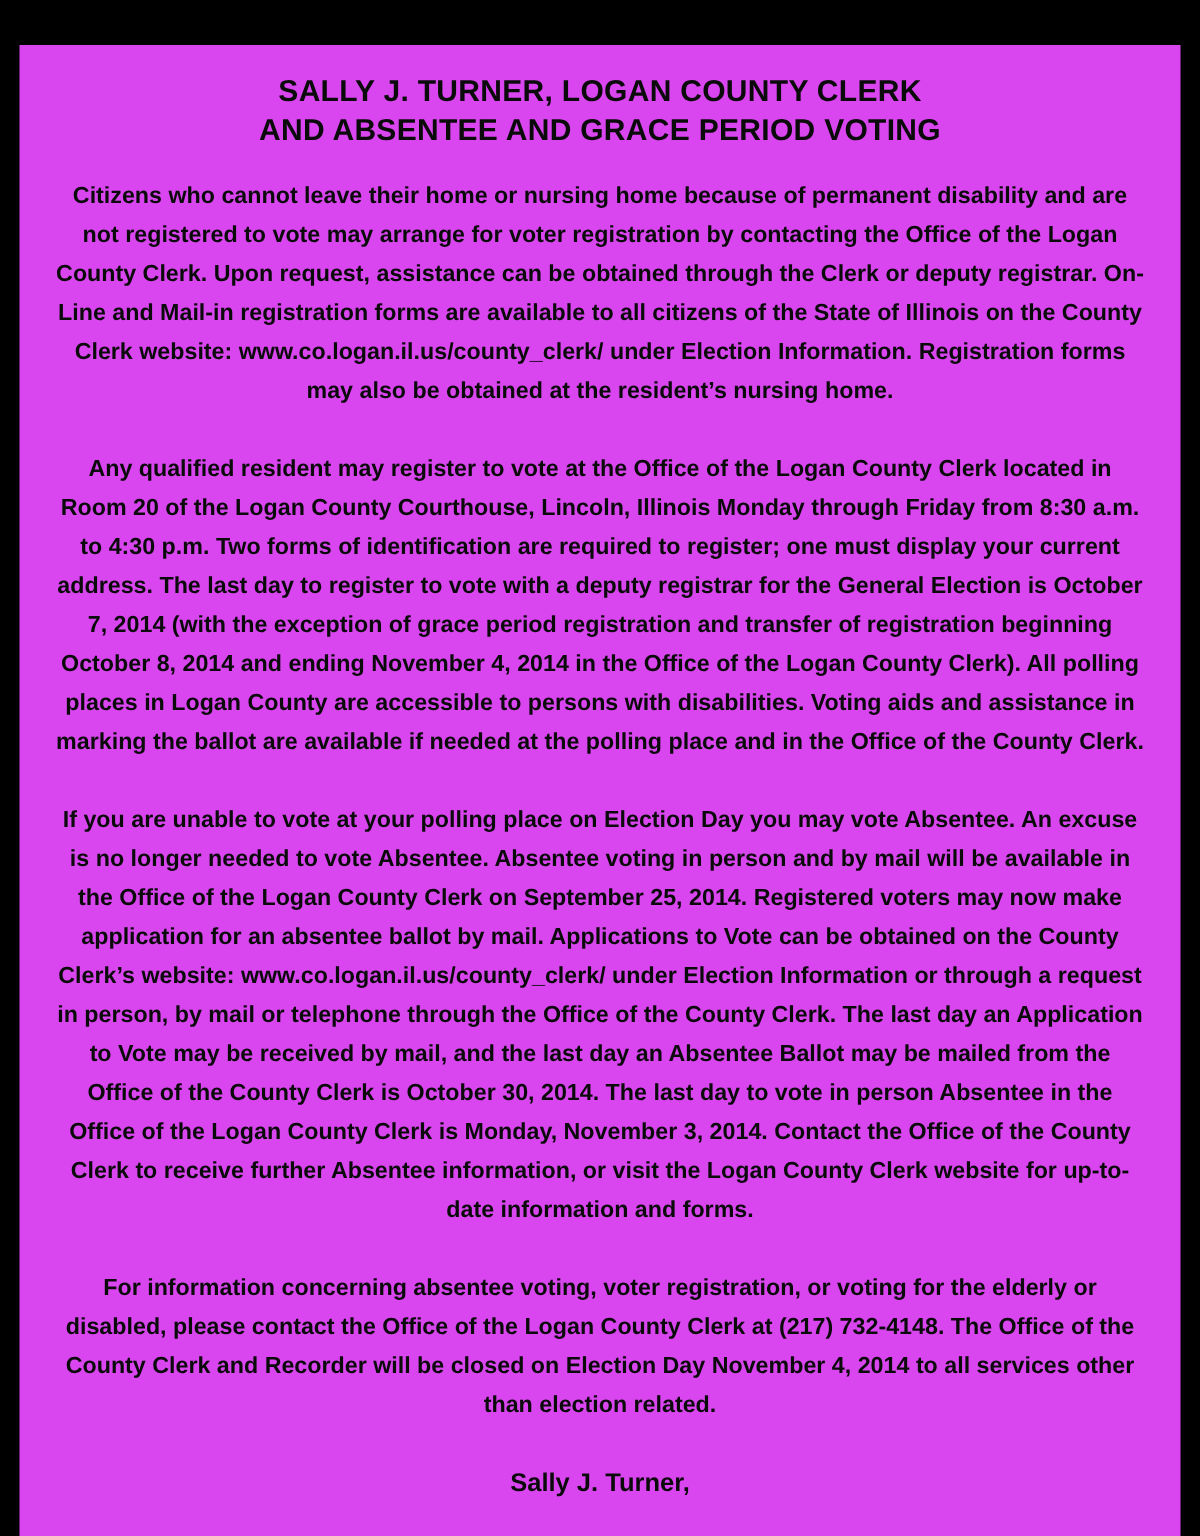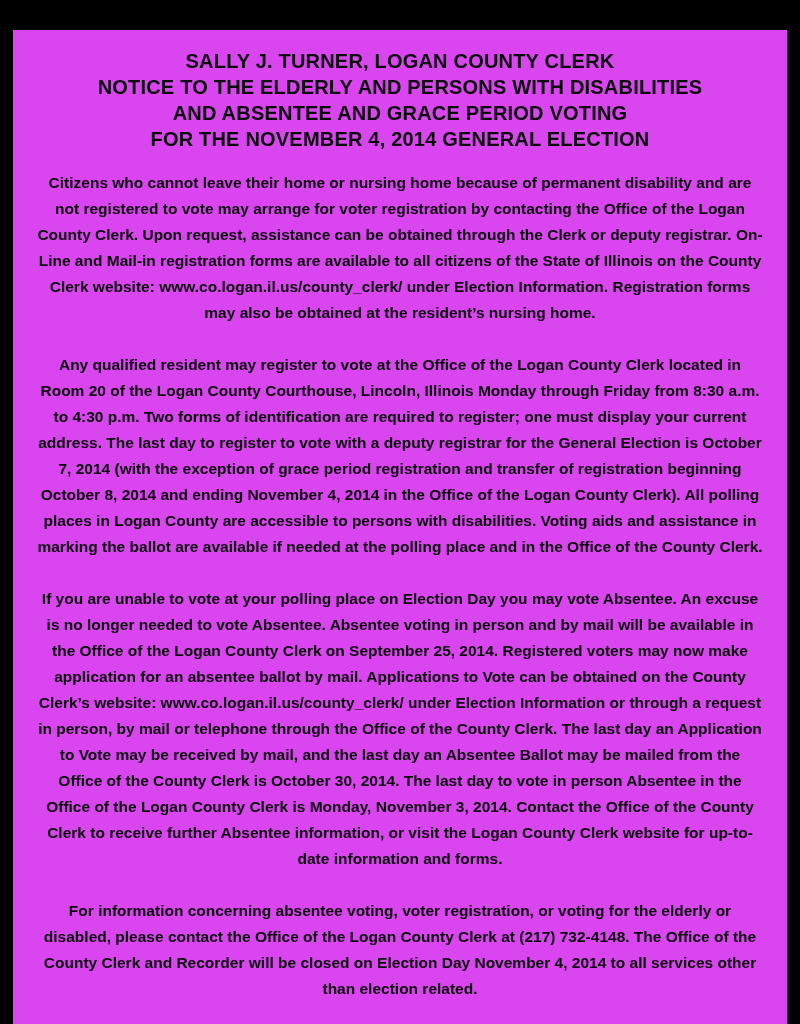--- a/index.html
+++ b/index.html
@@ -61,23 +61,21 @@
     color: #0a0a0a;
   }
 </style>
 </head>
 <body>
 
 <div class="page">
 
   <div class="notice-header">
     <span class="title-line">SALLY J. TURNER, LOGAN COUNTY CLERK</span>
-    <span class="title-line">NOTICE TO THE ELDERLY AND PERSONS WITH DISABILITIES</span>
     <span class="title-line">AND ABSENTEE AND GRACE PERIOD VOTING</span>
-    <span class="title-line">FOR THE NOVEMBER 4, 2014 GENERAL ELECTION</span>
   </div>
 
   <div class="body-copy">
     <p>Citizens who cannot leave their home or nursing home because of permanent disability and are not registered to vote may arrange for voter registration by contacting the Office of the Logan County Clerk.  Upon request, assistance can be obtained through the Clerk or deputy registrar. On-Line and Mail-in registration forms are available to all citizens of the State of Illinois on the County Clerk website: www.co.logan.il.us/county_clerk/ under Election Information. Registration forms may also be obtained at the resident’s nursing home.</p>
     <p>Any qualified resident may register to vote at the Office of the Logan County Clerk located in Room 20 of the Logan County Courthouse, Lincoln, Illinois Monday through Friday from 8:30 a.m. to 4:30 p.m.  Two forms of identification are required to register; one must display your current address. The last day to register to vote with a deputy registrar for the General Election is October 7, 2014 (with the exception of grace period registration and transfer of registration beginning October 8, 2014 and ending November 4, 2014 in the Office of the Logan County Clerk). All polling places in Logan County are accessible to persons with disabilities. Voting aids and assistance in marking the ballot are available if needed at the polling place and in the Office of the County Clerk.</p>
     <p>If you are unable to vote at your polling place on Election Day you may vote Absentee.  An excuse is no longer needed to vote Absentee.  Absentee voting in person and by mail will be available in the Office of the Logan County Clerk on September 25, 2014.  Registered voters may now make application for an absentee ballot by mail.  Applications to Vote can be obtained on the County Clerk’s website: www.co.logan.il.us/county_clerk/ under Election Information or through a request in person, by mail or telephone through the Office of the County Clerk.  The last day an Application to Vote may be received by mail, and the last day an Absentee Ballot may be mailed from the Office of the County Clerk is October 30, 2014. The last day to vote in person Absentee in the Office of the Logan County Clerk is Monday, November 3, 2014.  Contact the Office of the County Clerk to receive further Absentee information, or visit the Logan County Clerk website for up-to-date information and forms.</p>
     <p>For information concerning absentee voting, voter registration, or voting for the elderly or disabled, please contact the Office of the Logan County Clerk at (217) 732-4148. The Office of the County Clerk and Recorder will be closed on Election Day November 4, 2014 to all services other than election related.</p>
   </div>
 
   <div class="signature-block">

